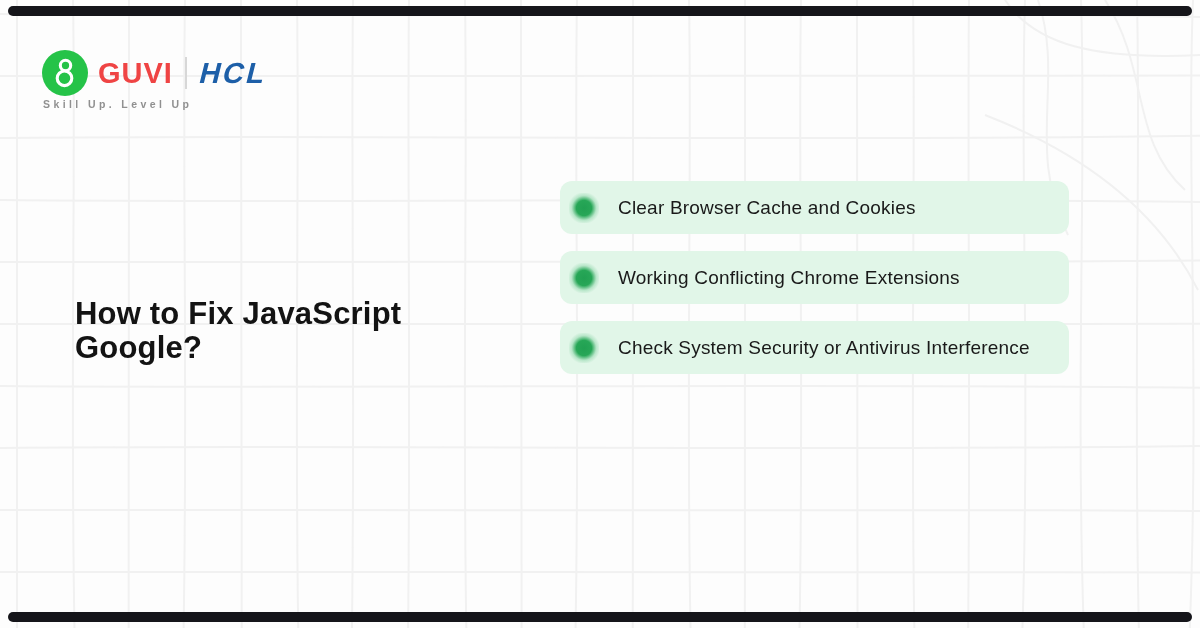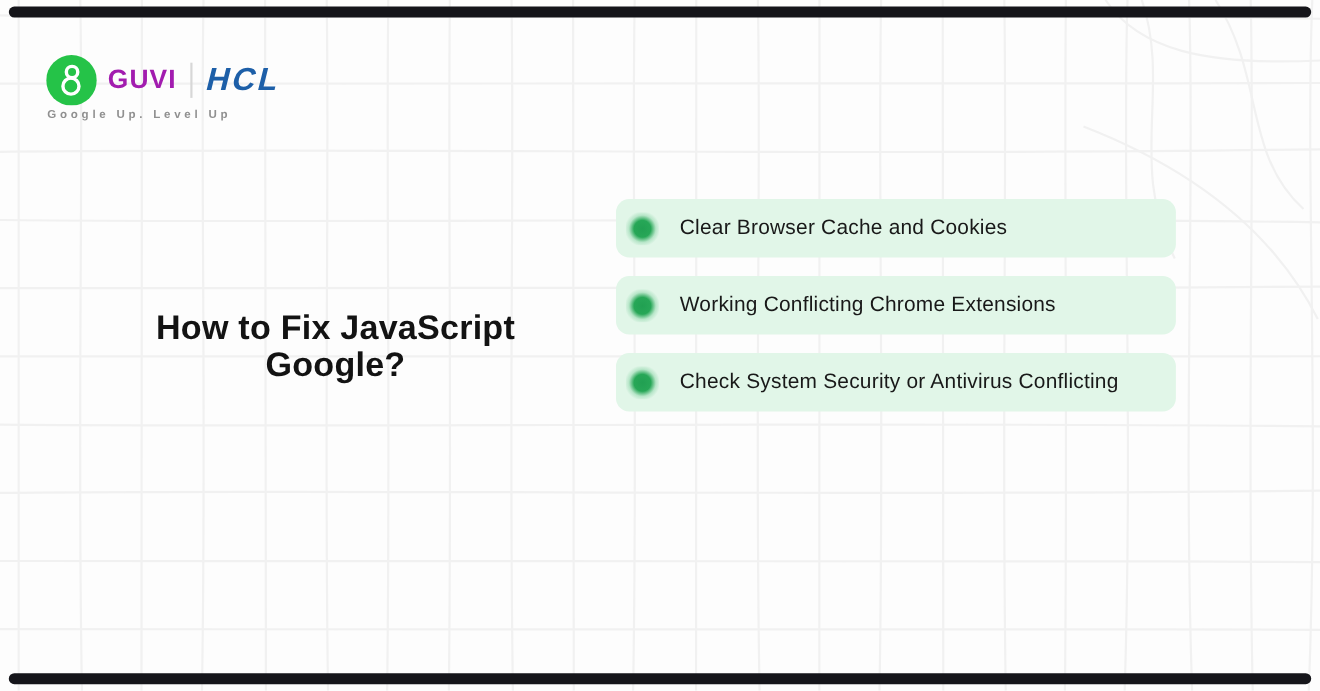--- a/index.html
+++ b/index.html
@@ -20,41 +20,40 @@
   .accent-bar.top{top:6px;}
   .accent-bar.bottom{bottom:6px;}
 
   
   .logo-row{
     position:absolute;left:42px;top:50px;
     display:flex;align-items:center;
   }
   .logo-circle{width:46px;height:46px;display:block;}
   .brand-name{
-    margin-left:10px;font-size:24px;font-weight:bold;color:#a21caf;
+    margin-left:10px;font-size:29px;font-weight:bold;color:#ef4444;
     letter-spacing:1px;
   }
   .logo-divider{
     width:2px;height:32px;background:#d7d7d7;margin:0 13px 0 12px;
   }
   .partner-name{
     font-size:29px;font-weight:bold;color:#1d5fa8;
     letter-spacing:2.5px;transform:skewX(-14deg);
   }
   .tagline{
     position:absolute;left:43px;top:98px;
     font-size:10.5px;letter-spacing:3.4px;color:#909090;font-weight:bold;
   }
 
   
   .page-title{
-    position:absolute;left:75px;top:281px;width:460px;
+    position:absolute;left:75px;top:297px;width:460px;
     font-size:31px;line-height:33.5px;font-weight:bold;color:#131313;
     letter-spacing:0.2px;
-    text-align:center;
   }
 
   
   .checklist{
     position:absolute;left:560px;top:181px;width:509px;
   }
   .check-row{
     height:53px;border-radius:12px;background:#e1f6e8;
     display:flex;align-items:center;margin-bottom:17px;
   }
@@ -119,33 +118,33 @@
 <div class="logo-row">
   <svg class="logo-circle" viewBox="0 0 46 46">
     <circle cx="23" cy="23" r="23" fill="#25c348"></circle>
     <circle cx="23.5" cy="15.5" r="5.2" fill="none" stroke="#ffffff" stroke-width="3.1"></circle>
     <circle cx="22.5" cy="28.3" r="7.3" fill="none" stroke="#ffffff" stroke-width="3.1"></circle>
   </svg>
   <span class="brand-name">GUVI</span>
   <span class="logo-divider"></span>
   <span class="partner-name">HCL</span>
 </div>
-<div class="tagline">Google Up. Level Up</div>
+<div class="tagline">Skill Up. Level Up</div>
 
 <div class="page-title">
   <div>How to Fix JavaScript</div>
   <div>Google?</div>
 </div>
 
 <div class="checklist">
   <div class="check-row">
     <div class="bullet"></div>
     <div class="check-label">Clear Browser Cache and Cookies</div>
   </div>
   <div class="check-row">
     <div class="bullet"></div>
     <div class="check-label">Working Conflicting Chrome Extensions</div>
   </div>
   <div class="check-row">
     <div class="bullet"></div>
-    <div class="check-label">Check System Security or Antivirus Conflicting</div>
+    <div class="check-label">Check System Security or Antivirus Interference</div>
   </div>
 </div>
 
 </body></html>

